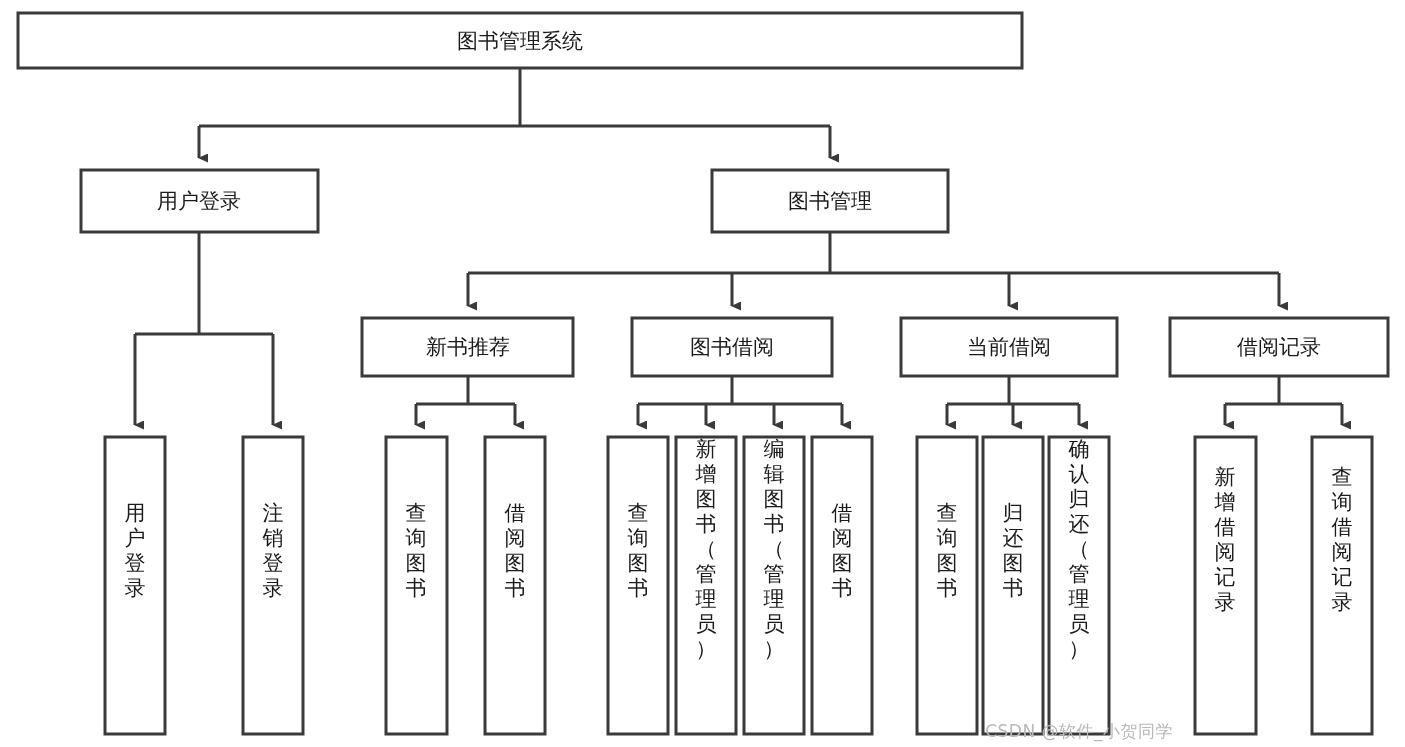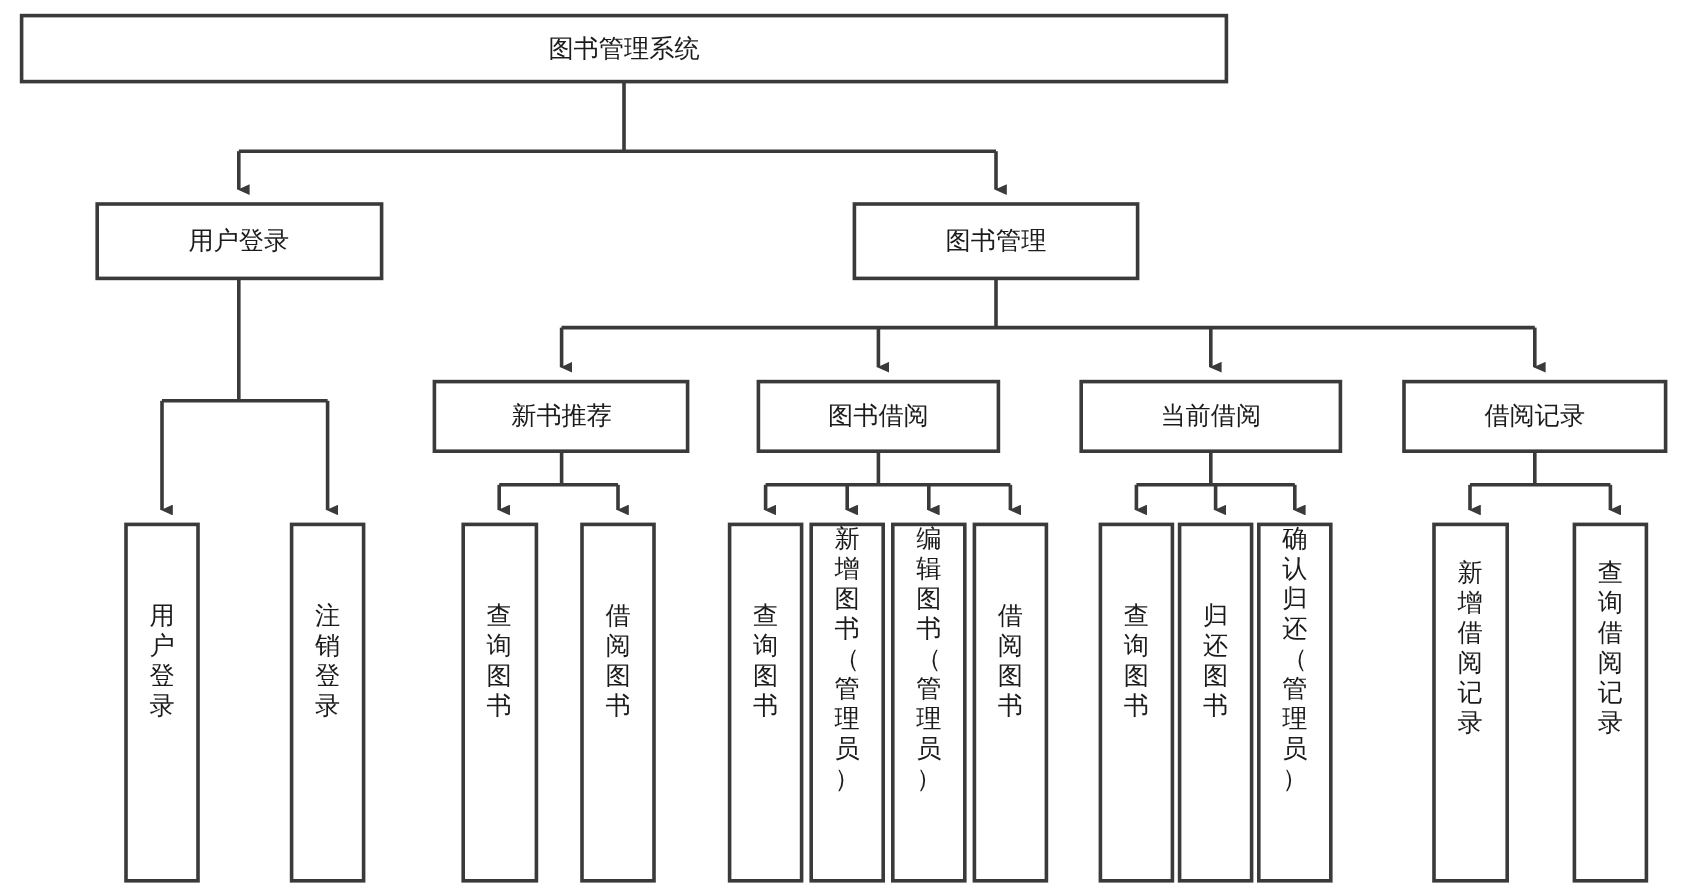--- a/index.html
+++ b/index.html
@@ -188,13 +188,14 @@
       <rect class="node-box" x="1195" y="437" width="61" height="297"></rect>
       <text class="node-label-v" x="1225" y="484"><tspan x="1225" y="484">新</tspan><tspan x="1225" y="509">增</tspan><tspan x="1225" y="534">借</tspan><tspan x="1225" y="559">阅</tspan><tspan x="1225" y="584">记</tspan><tspan x="1225" y="609">录</tspan></text>
     </g>
     <g>
       <rect class="node-box" x="1312" y="437" width="60" height="297"></rect>
       <text class="node-label-v" x="1342" y="484"><tspan x="1342" y="484">查</tspan><tspan x="1342" y="509">询</tspan><tspan x="1342" y="534">借</tspan><tspan x="1342" y="559">阅</tspan><tspan x="1342" y="584">记</tspan><tspan x="1342" y="609">录</tspan></text>
     </g>
 
   </svg>
 
+  <div class="watermark">CSDN @软件_小贺同学</div>
 </div>
 
 </body></html>

